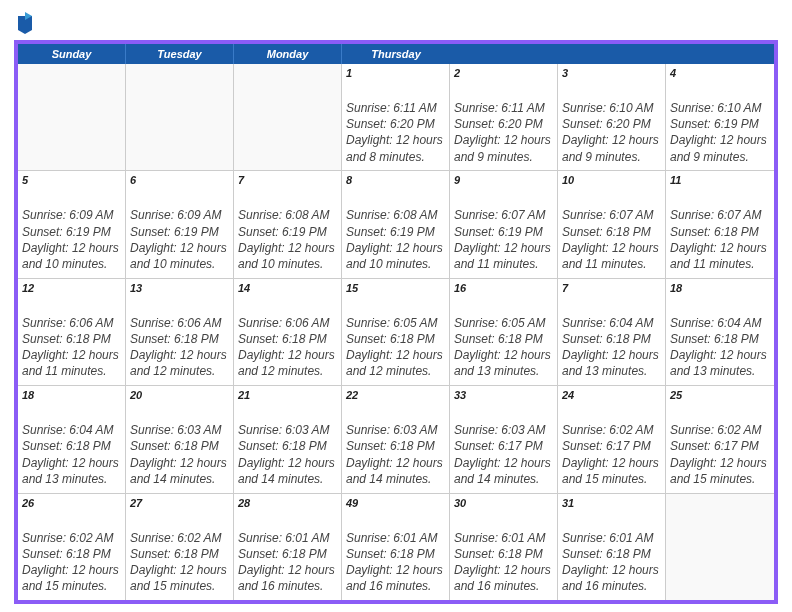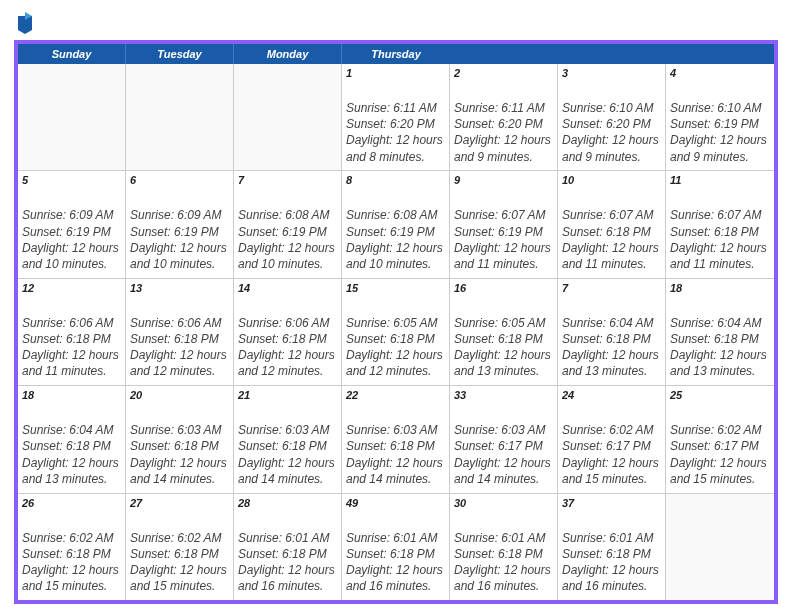--- a/index.html
+++ b/index.html
@@ -336,21 +336,21 @@
 Sunset: 6:18 PM
 Daylight: 12 hours and 16 minutes.</div>
           </div>
           <div class="cal-cell">
             <div class="day-num">30</div>
             <div class="cell-info" style="white-space: pre-line;">Sunrise: 6:01 AM
 Sunset: 6:18 PM
 Daylight: 12 hours and 16 minutes.</div>
           </div>
           <div class="cal-cell">
-            <div class="day-num">37</div>
+            <div class="day-num">31</div>
             <div class="cell-info" style="white-space: pre-line;">Sunrise: 6:01 AM
 Sunset: 6:18 PM
 Daylight: 12 hours and 16 minutes.</div>
           </div>
           <div class="cal-cell empty"></div>
         </div>
       </div>
   </div>
 </div>
 

